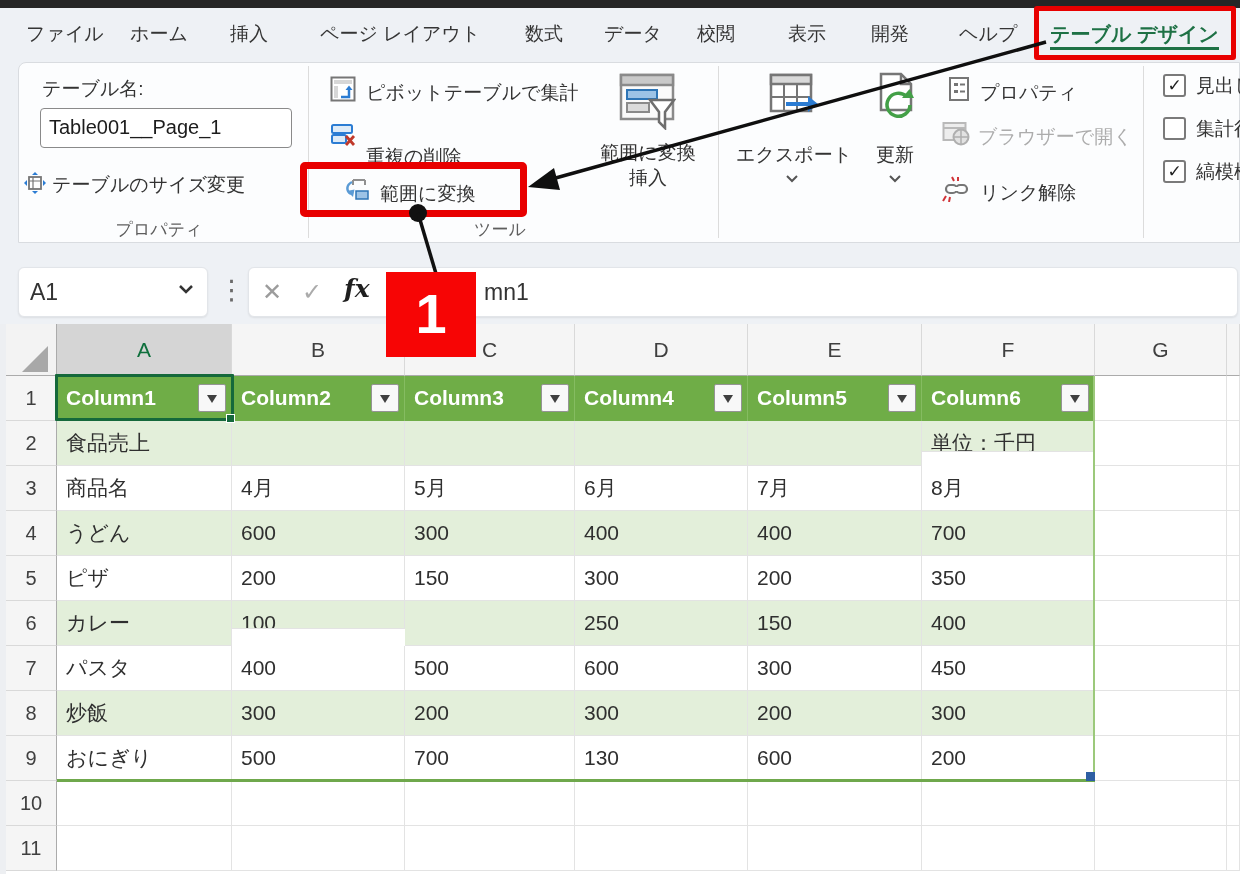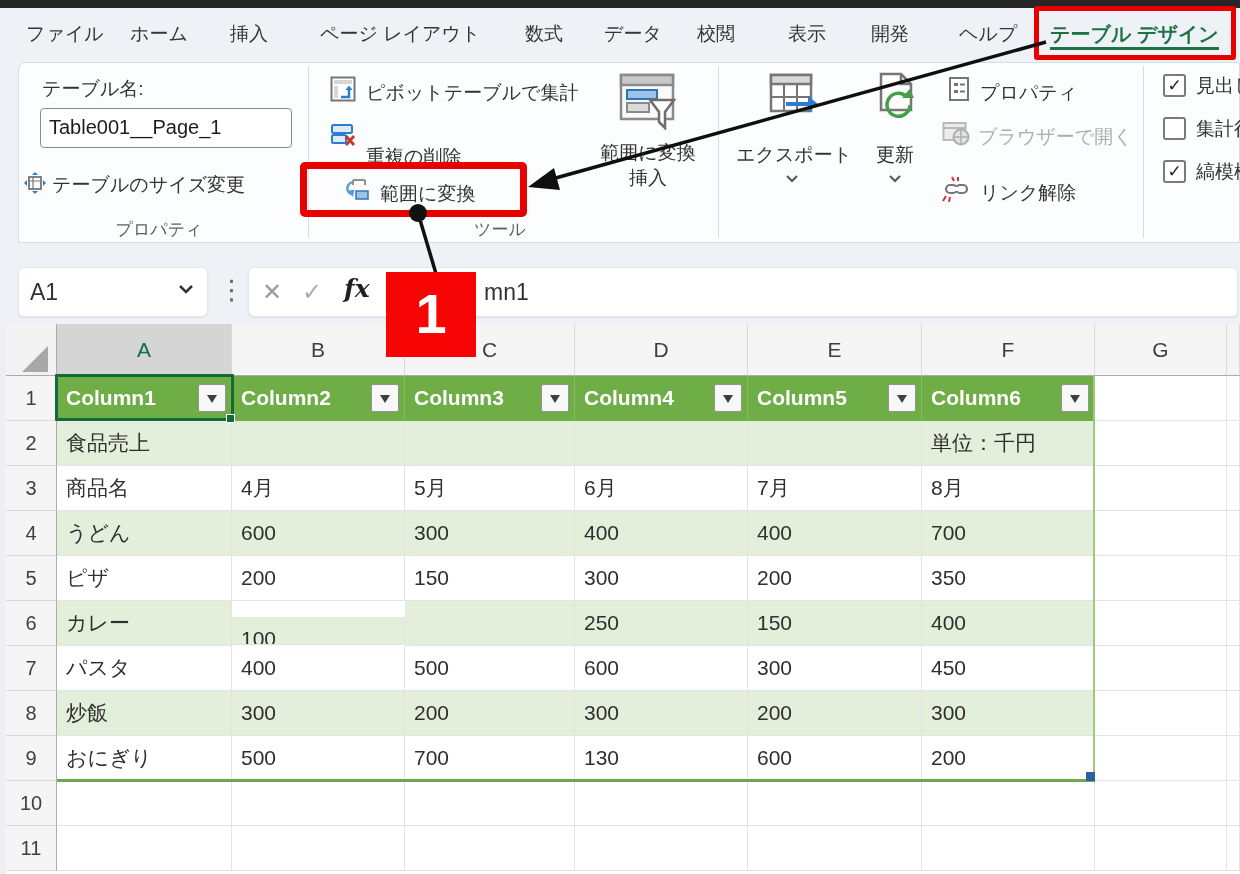--- a/index.html
+++ b/index.html
@@ -243,21 +243,21 @@
       <div class="cell th" style="left: 922px; top: 376px; width: 173px; height: 45px;">Column6<div class="dd">
           <span class="tri"></span>
         </div></div>
       <div class="cell" style="left: 1095px; top: 376px; width: 132px; height: 45px;"></div>
       <div class="cell" style="left: 1227px; top: 376px; width: 13px; height: 45px;"></div>
       <div class="cell banded" style="left: 57px; top: 421px; width: 175px; height: 45px;">食品売上</div>
       <div class="cell banded" style="left: 232px; top: 421px; width: 173px; height: 45px;"></div>
       <div class="cell banded" style="left: 405px; top: 421px; width: 170px; height: 45px;"></div>
       <div class="cell banded" style="left: 575px; top: 421px; width: 173px; height: 45px;"></div>
       <div class="cell banded" style="left: 748px; top: 421px; width: 174px; height: 45px;"></div>
-      <div class="cell banded" style="left: 922px; top: 421px; width: 173px; height: 45px;">単位：千円</div>
+      <div class="cell banded" style="left: 922px; top: 421px; width: 173px; height: 31px;">単位：千円</div>
       <div class="cell" style="left: 1095px; top: 421px; width: 132px; height: 45px;"></div>
       <div class="cell" style="left: 1227px; top: 421px; width: 13px; height: 45px;"></div>
       <div class="cell" style="left: 57px; top: 466px; width: 175px; height: 45px;">商品名</div>
       <div class="cell" style="left: 232px; top: 466px; width: 173px; height: 45px;">4月</div>
       <div class="cell" style="left: 405px; top: 466px; width: 170px; height: 45px;">5月</div>
       <div class="cell" style="left: 575px; top: 466px; width: 173px; height: 45px;">6月</div>
       <div class="cell" style="left: 748px; top: 466px; width: 174px; height: 45px;">7月</div>
       <div class="cell" style="left: 922px; top: 466px; width: 173px; height: 45px;">8月</div>
       <div class="cell" style="left: 1095px; top: 466px; width: 132px; height: 45px;"></div>
       <div class="cell" style="left: 1227px; top: 466px; width: 13px; height: 45px;"></div>
@@ -271,21 +271,21 @@
       <div class="cell" style="left: 1227px; top: 511px; width: 13px; height: 45px;"></div>
       <div class="cell" style="left: 57px; top: 556px; width: 175px; height: 45px;">ピザ</div>
       <div class="cell" style="left: 232px; top: 556px; width: 173px; height: 45px;">200</div>
       <div class="cell" style="left: 405px; top: 556px; width: 170px; height: 45px;">150</div>
       <div class="cell" style="left: 575px; top: 556px; width: 173px; height: 45px;">300</div>
       <div class="cell" style="left: 748px; top: 556px; width: 174px; height: 45px;">200</div>
       <div class="cell" style="left: 922px; top: 556px; width: 173px; height: 45px;">350</div>
       <div class="cell" style="left: 1095px; top: 556px; width: 132px; height: 45px;"></div>
       <div class="cell" style="left: 1227px; top: 556px; width: 13px; height: 45px;"></div>
       <div class="cell banded" style="left: 57px; top: 601px; width: 175px; height: 45px;">カレー</div>
-      <div class="cell banded" style="left: 232px; top: 601px; width: 173px; height: 28px; margin-top: 16px;">100</div>
+      <div class="cell banded" style="left: 232px; top: 601px; width: 173px; height: 28px;">100</div>
       <div class="cell banded" style="left: 405px; top: 601px; width: 170px; height: 45px;"></div>
       <div class="cell banded" style="left: 575px; top: 601px; width: 173px; height: 45px;">250</div>
       <div class="cell banded" style="left: 748px; top: 601px; width: 174px; height: 45px;">150</div>
       <div class="cell banded" style="left: 922px; top: 601px; width: 173px; height: 45px;">400</div>
       <div class="cell" style="left: 1095px; top: 601px; width: 132px; height: 45px;"></div>
       <div class="cell" style="left: 1227px; top: 601px; width: 13px; height: 45px;"></div>
       <div class="cell" style="left: 57px; top: 646px; width: 175px; height: 45px;">パスタ</div>
       <div class="cell" style="left: 232px; top: 646px; width: 173px; height: 45px;">400</div>
       <div class="cell" style="left: 405px; top: 646px; width: 170px; height: 45px;">500</div>
       <div class="cell" style="left: 575px; top: 646px; width: 173px; height: 45px;">600</div>

